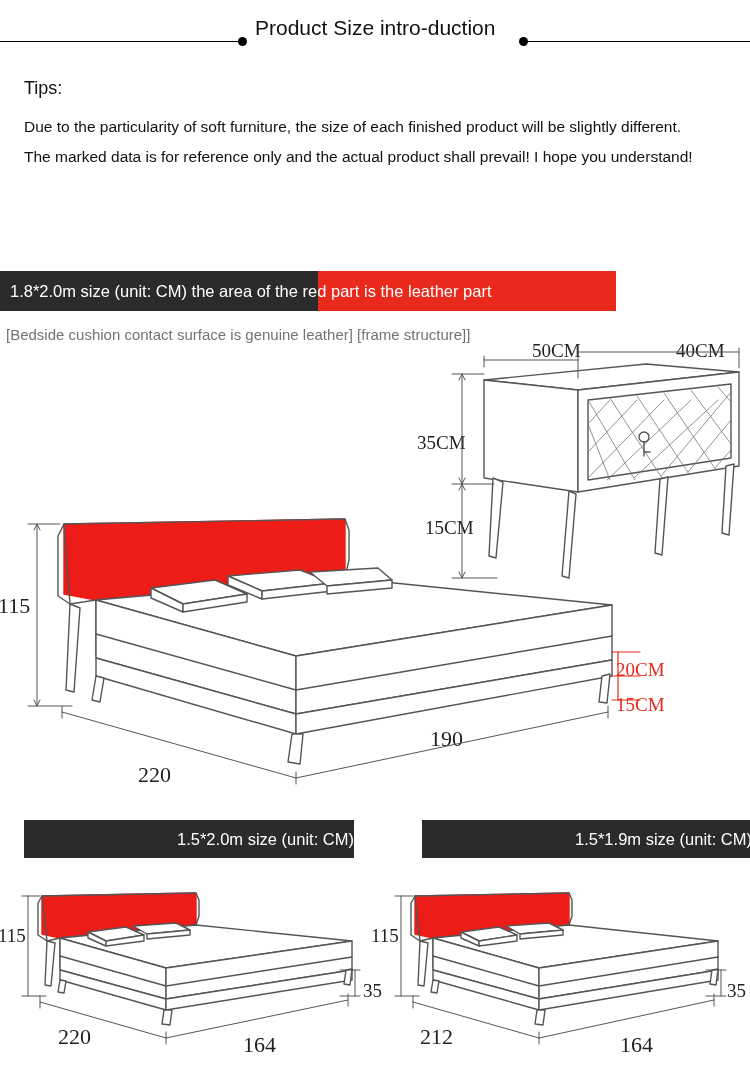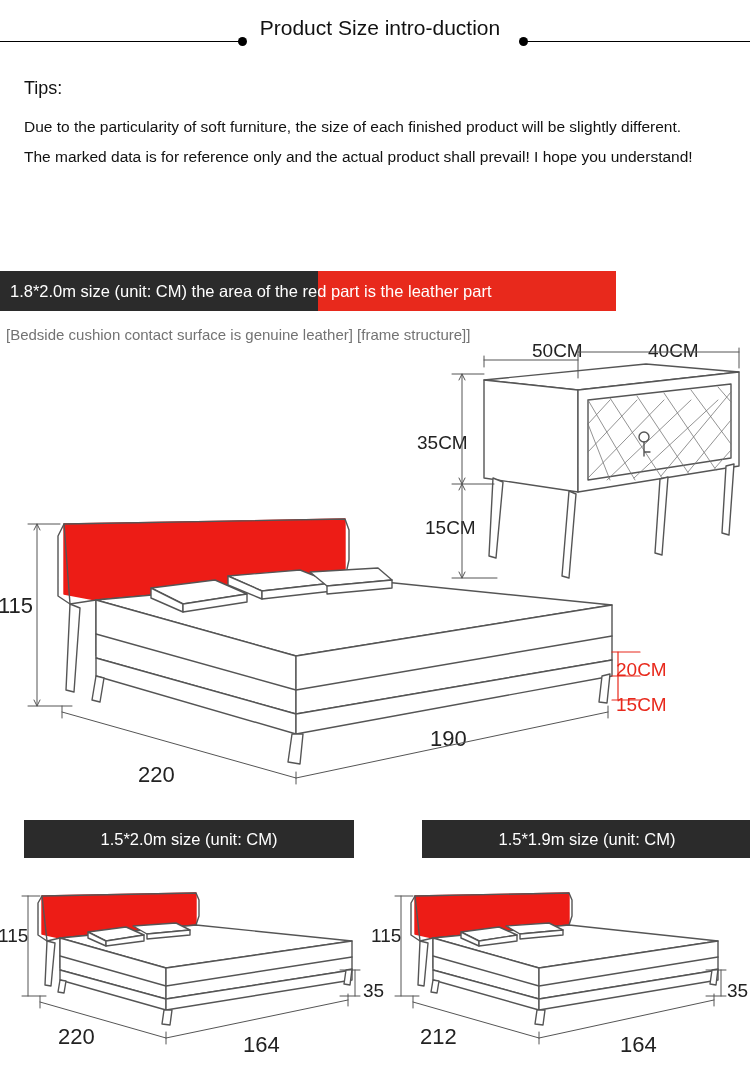--- a/index.html
+++ b/index.html
@@ -32,21 +32,20 @@
     width:9px; height:9px;
     border-radius:50%;
     background:#000;
   }
   .header .dot.left { left:238px; }
   .header .dot.right { left:519px; }
   .header .title {
     position:absolute;
     left:255px; top:16px;
     width:250px;
-    text-align:center;
     font-size:21px;
     line-height:24px;
     color:#111;
   }
 
   
   .tips-label {
     position:absolute;
     left:24px; top:78px;
     font-size:18px;
@@ -93,33 +92,34 @@
     line-height:20px;
     color:#737373;
   }
 
   
   .dim {
     position:absolute;
     font-size:19px;
     color:#222;
     white-space:nowrap;
+    font-family:Liberation Serif, serif;
   }
   .dim.red { color:#e8291c; }
   .dim.big { font-size:22px; }
 
   
   .sub-banner {
     position:absolute;
     height:38px;
     background:#2b2b2b;
     color:#fff;
     font-size:16.5px;
     line-height:38px;
-    text-align:center;
+    text-align:right;
   }
   .sub-banner.left  { left:24px;  top:820px; width:330px; }
   .sub-banner.right { left:422px; top:820px; width:330px; }
 
   svg { display:block; }
   .svg-layer {
     position:absolute;
     left:0; top:0;
     width:750px; height:1073px;
     pointer-events:none;
@@ -140,21 +140,21 @@
 <div class="tips-body">Due to the particularity of soft furniture, the size of each finished product will be slightly different. The marked data is for reference only and the actual product shall prevail! I hope you understand!</div>
 
 <div class="banner-main">
   <div class="seg-dark"></div>
   <div class="seg-red"></div>
   <div class="txt">1.8*2.0m size (unit: CM) the area of the red part is the leather part</div>
 </div>
 <div class="red-note">[Bedside cushion contact surface is genuine leather] [frame structure]]</div>
 
 <div class="dim" style="left:532px; top:340px;">50CM</div>
-<div class="dim" style="left:648px; top:340px;text-align:right;">40CM</div>
+<div class="dim" style="left:676px; top:340px;text-align:right;">40CM</div>
 <div class="dim" style="left:417px; top:432px;">35CM</div>
 <div class="dim" style="left:425px; top:517px;">15CM</div>
 
 <div class="dim big" style="left:-2px; top:593px;">115</div>
 <div class="dim red" style="left:616px; top:659px;">20CM</div>
 <div class="dim red" style="left:616px; top:694px;">15CM</div>
 <div class="dim big" style="left:138px; top:762px;">220</div>
 <div class="dim big" style="left:430px; top:726px;">190</div>
 
 <div class="sub-banner left">1.5*2.0m size (unit: CM)</div>

